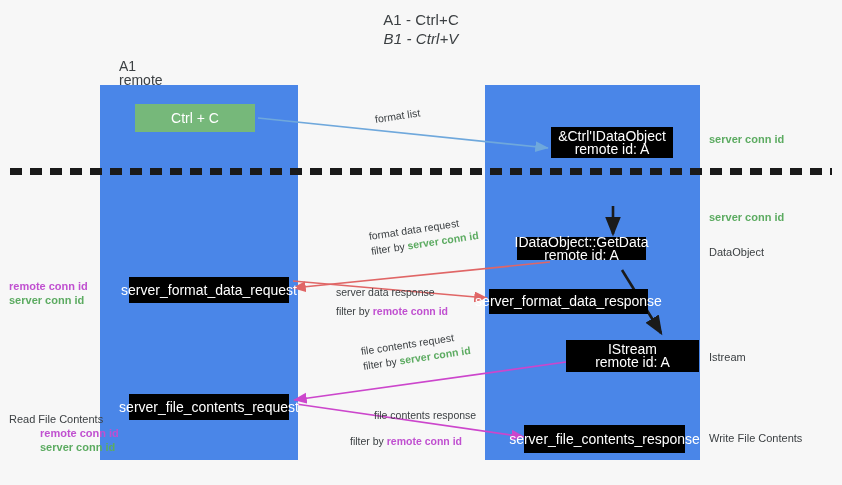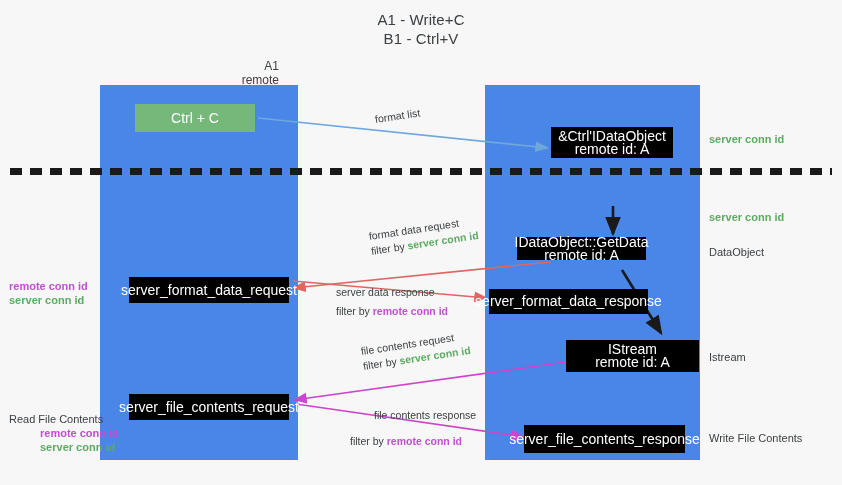--- a/index.html
+++ b/index.html
@@ -26,27 +26,27 @@
     position: absolute;
     left: 0;
     width: 842px;
     text-align: center;
     font-size: 15px;
     color: #3c4043;
     line-height: 19px;
     letter-spacing: .1px;
   }
   .title .l1 { display: block; }
-  .title .l2 { display: block; }
+  .title .l2 { display: block; font-style: italic; }
 
   
   .col-header {
     position: absolute;
-    text-align: right;
-    font-size: 12px;
+    text-align: left;
+    font-size: 14px;
     color: #3c4043;
     line-height: 14px;
     width: 160px;
   }
   .col-header .sub { display: block; }
 
   
   .lane {
     position: absolute;
     background: #4a86e8;
@@ -119,21 +119,21 @@
   .margin-note .purple-line { display: block; color: #c050d0; font-weight: bold; }
   .margin-note .plain-line  { display: block; color: #3c4043; }
   .margin-note.right-side { text-align: left; }
 </style>
 </head>
 <body>
 
 <div id="stage">
 
   <div class="title" style="top:10px;">
-    <span class="l1">A1 - Write+C</span>
+    <span class="l1">A1 - Ctrl+C</span>
     <span class="l2">B1 - Ctrl+V</span>
   </div>
 
   <div class="col-header" style="left:119px; top:59px;">
     <span>A1</span>
     <span class="sub">remote</span>
   </div>
 
   <div class="lane" id="lane-a1"></div>
   <div class="lane" id="lane-b1"></div>

